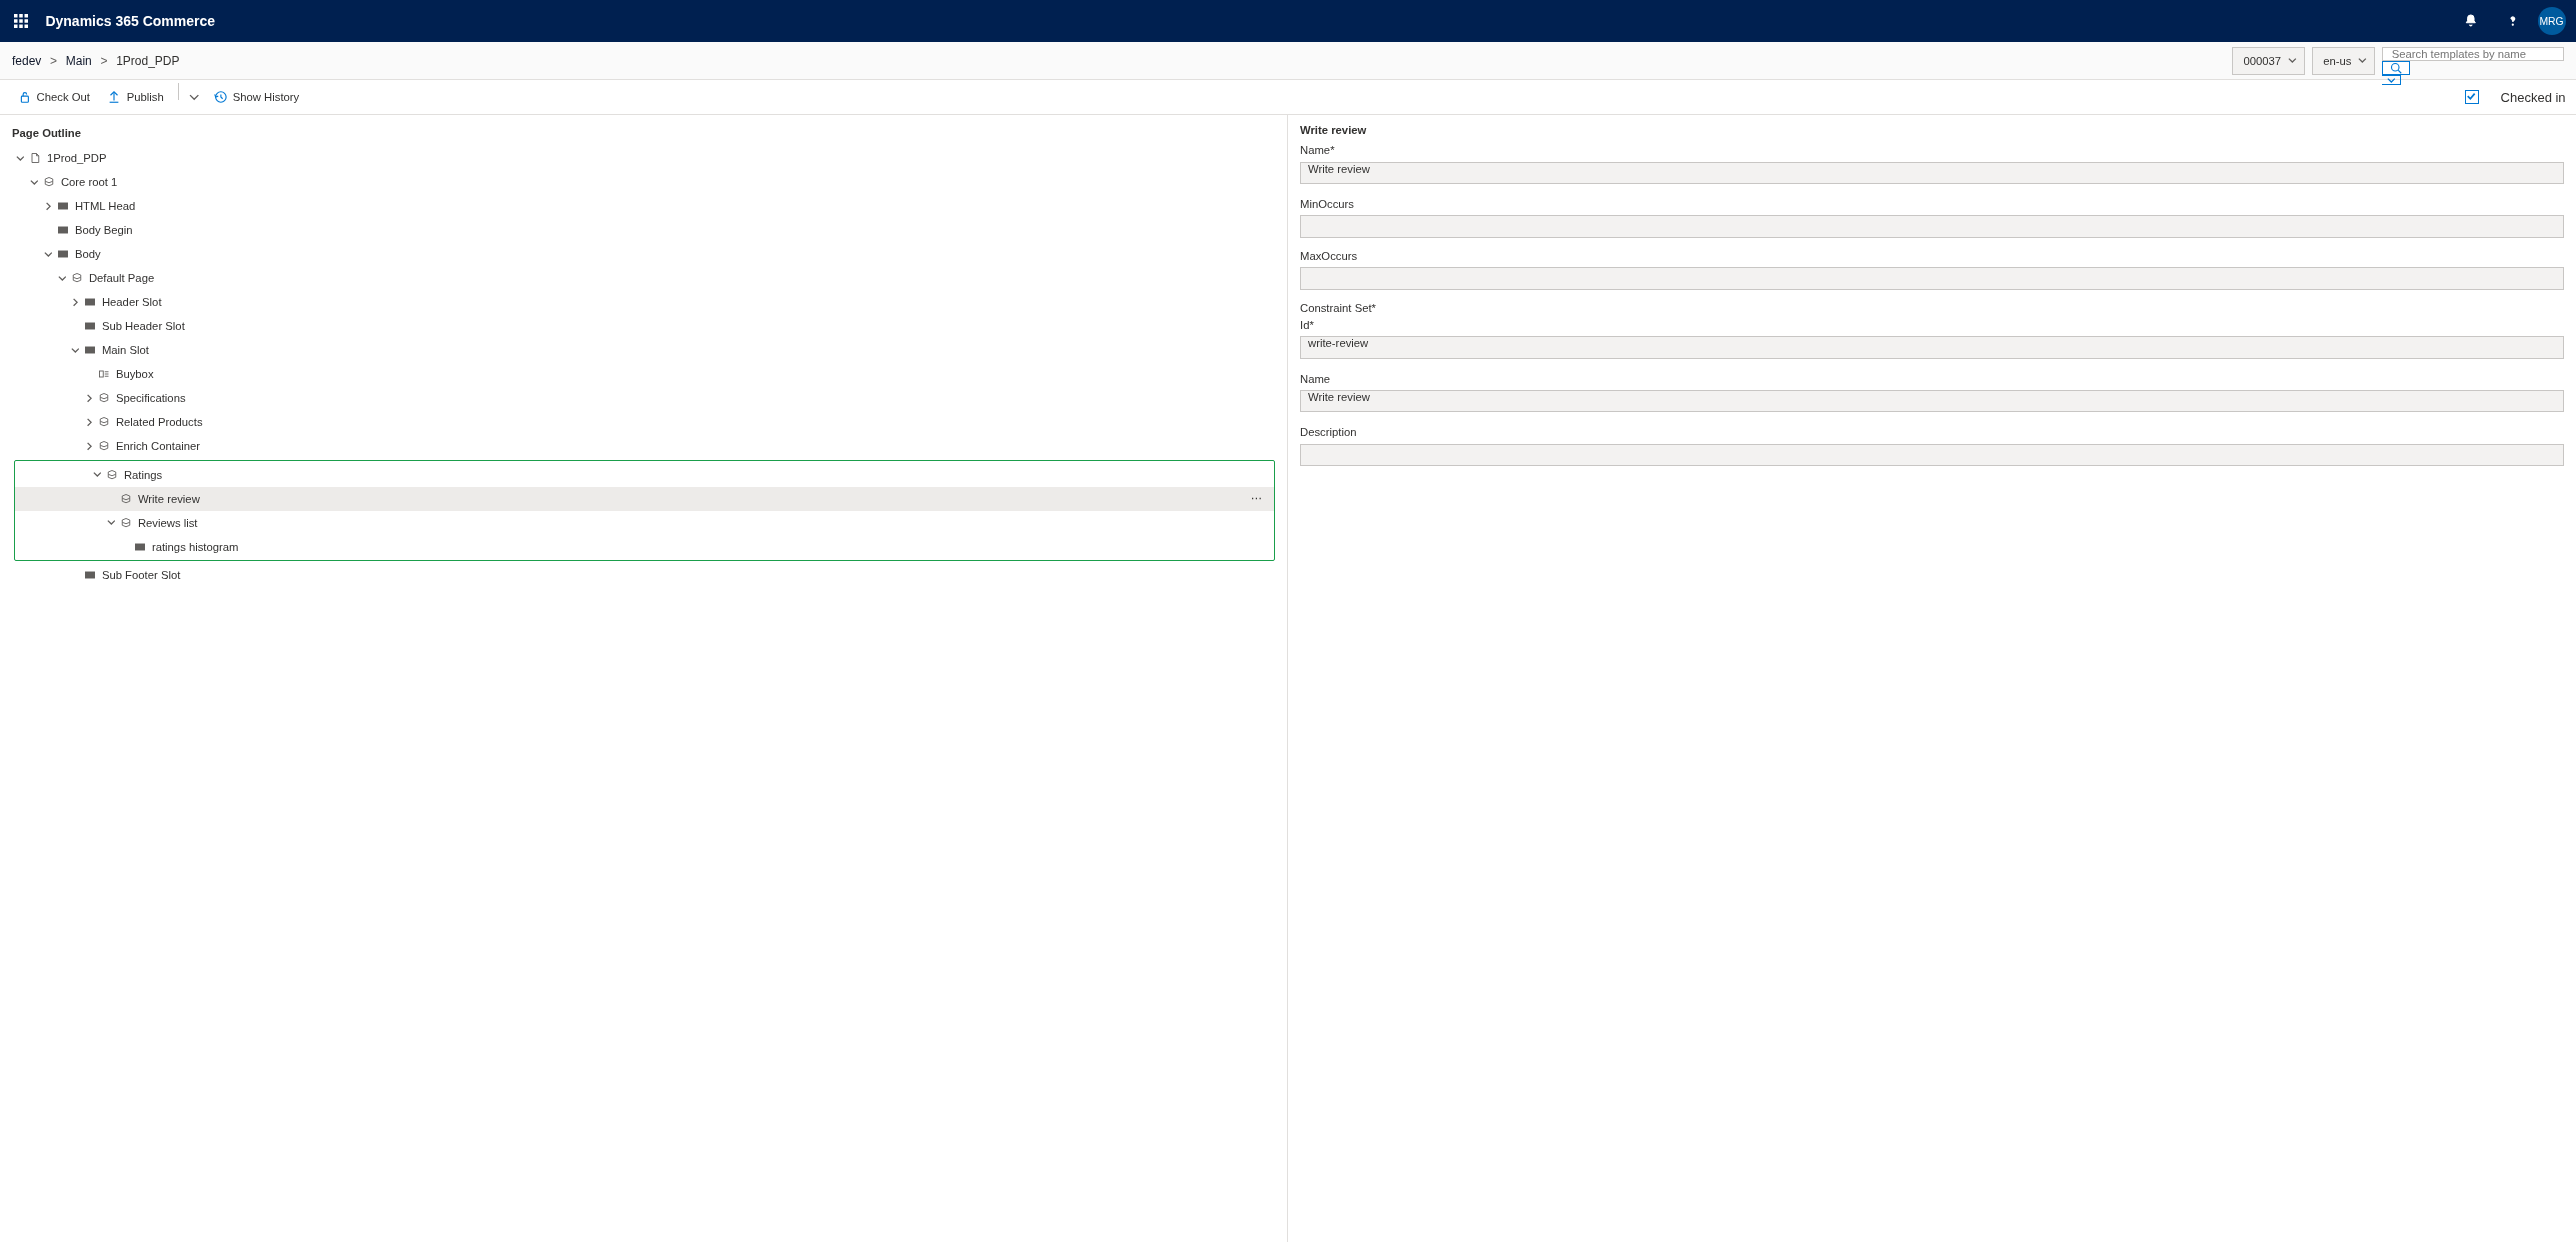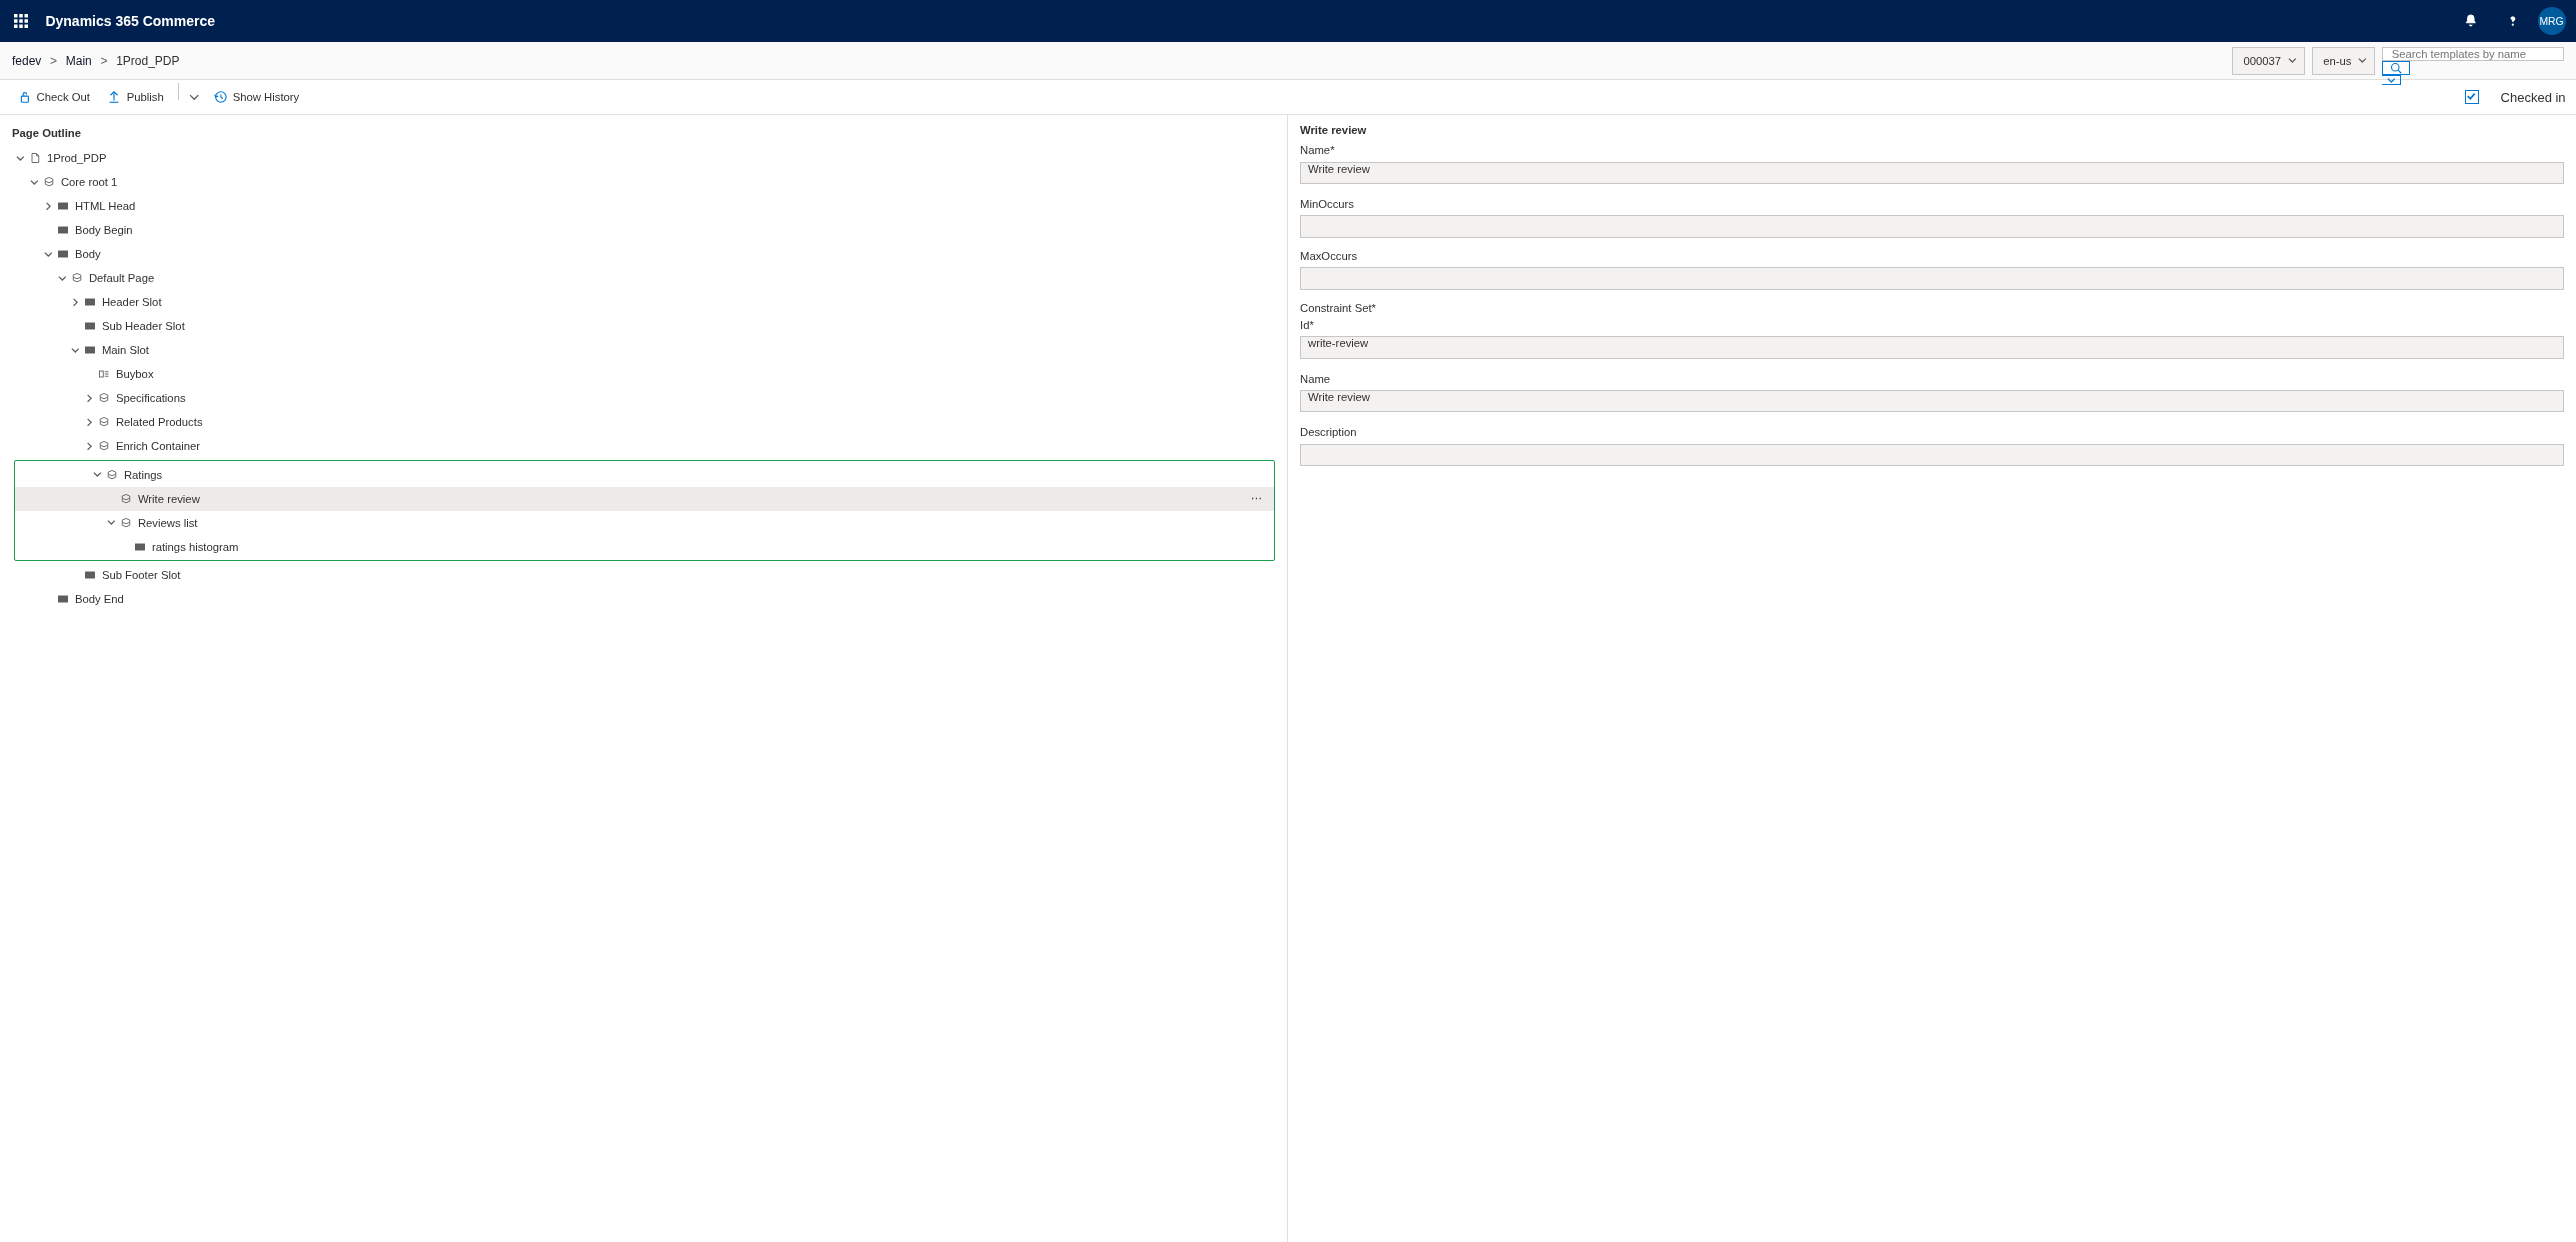--- a/index.html
+++ b/index.html
@@ -400,29 +400,20 @@
         </div>
         <div class="tree-row" style="padding-left:62px">
           <span class="tree-chev"></span>
           <span class="tree-icon">
             <svg viewBox="0 0 16 16">
               <rect x="2" y="4" width="12" height="8" fill="#605e5c"></rect>
             </svg>
           </span>
           <span class="tree-label">Sub Footer Slot</span>
         </div>
-        <div class="tree-row" style="padding-left:35px">
-          <span class="tree-chev"></span>
-          <span class="tree-icon">
-            <svg viewBox="0 0 16 16">
-              <rect x="2" y="4" width="12" height="8" fill="#605e5c"></rect>
-            </svg>
-          </span>
-          <span class="tree-label">Body End</span>
-        </div>
       </div>
   </div>
   <div class="props-pane">
     <div class="title-label">Write review</div>
     <div class="field-group">
       <div class="field-label">Name*</div>
       <textarea class="field-input" rows="1" style="">Write review</textarea>
     </div>
     <div class="field-group">
       <div class="field-label">MinOccurs</div>

